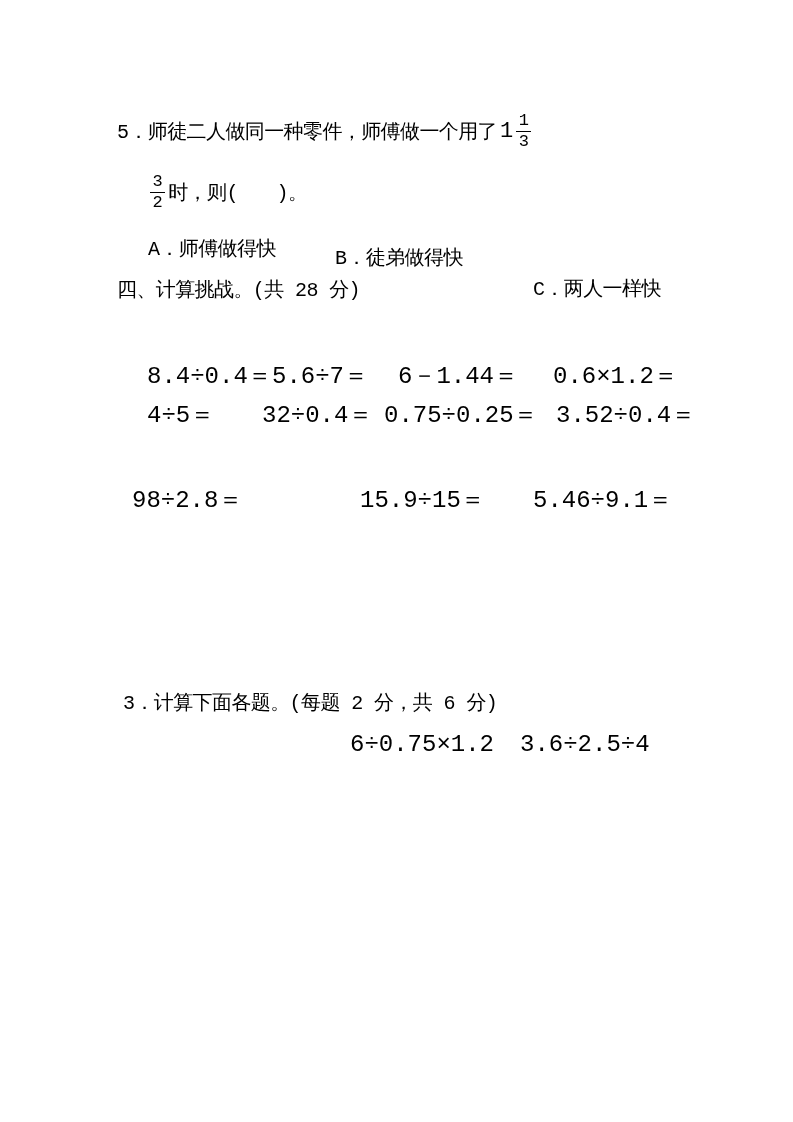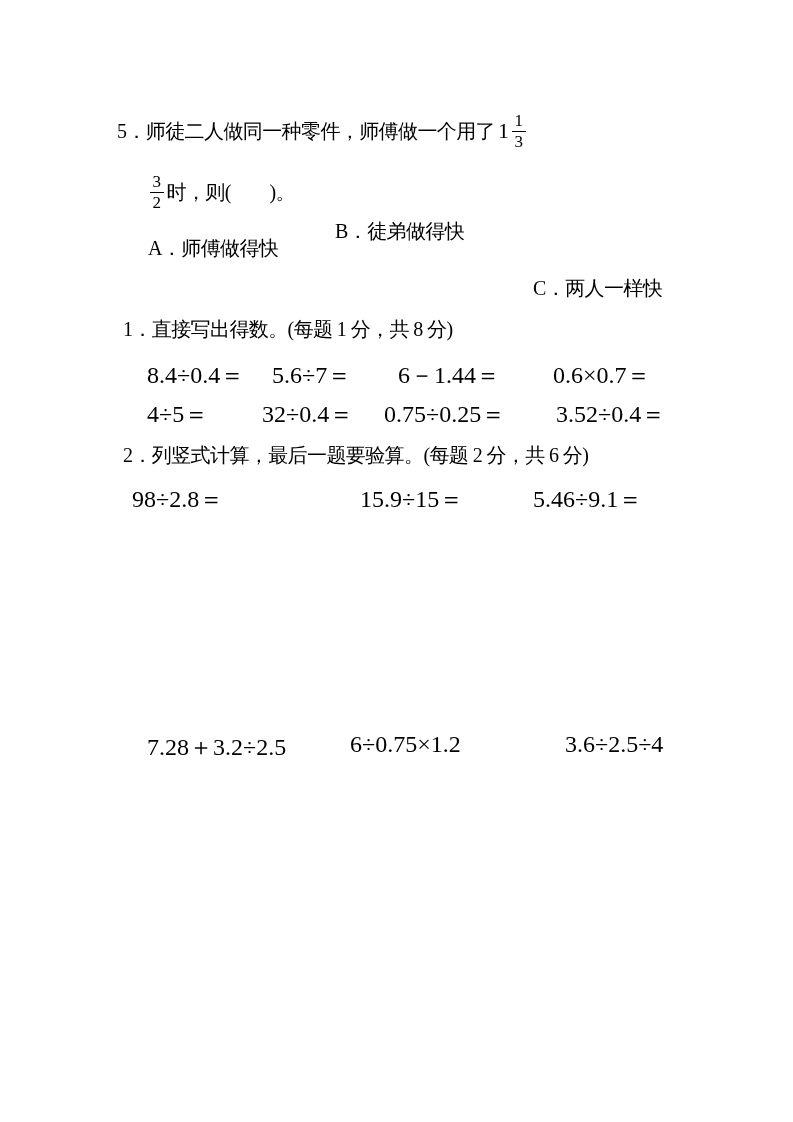--- a/index.html
+++ b/index.html
@@ -2,21 +2,21 @@
 <html><head>
 <meta charset="utf-8">
 <style>
   html, body { margin: 0; padding: 0; background: #ffffff; }
   .page {
     position: relative;
     width: 793px;
     height: 892px;
     background: #ffffff;
     color: #000000;
-    font-family: Liberation Serif, serif;
+    font-family: Liberation Mono, monospace;
     overflow: hidden;
   }
   .abs   { position: absolute; white-space: nowrap; }
   .fline { position: absolute; display: flex; align-items: center; white-space: nowrap; }
   .txt   { font-size: 20px; letter-spacing: -0.6px; }
   .eq    { font-size: 24px; letter-spacing: 0; }
   .whole { font-size: 22px; letter-spacing: 0; margin-left: 3px; }
   .frac {
     display: inline-flex;
     flex-direction: column;
@@ -46,40 +46,39 @@
 
   <div class="fline" style="left:147px; top:167px; height:50px;">
     <span class="frac">
       <span class="fnum">3</span>
       <span class="fden">2</span>
     </span>
     <span class="txt">时，则(　　)。</span>
   </div>
 
   <span class="abs txt" style="left:148px; top:235px;">A．师傅做得快</span>
-  <span class="abs txt" style="left:335px; top:218px;">B．徒弟做得快</span>
+  <span class="abs txt" style="left:335px; top:244px;">B．徒弟做得快</span>
   <span class="abs txt" style="left:533px; top:235px;margin-top:40px;">C．两人一样快</span>
 
+  <div class="abs txt" style="left:117px; top:276px;">四、计算挑战。(共 28 分)</div>
 
-  <div class="abs txt" style="left:123px; top:316px;">1．直接写出得数。(每题 1 分，共 8 分)</div>
 
   <span class="abs eq" style="left:147px; top:359px;">8.4÷0.4＝</span>
   <span class="abs eq" style="left:272px; top:359px;">5.6÷7＝</span>
   <span class="abs eq" style="left:398px; top:359px;">6－1.44＝</span>
-  <span class="abs eq" style="left:553px; top:359px;">0.6×0.7＝</span>
+  <span class="abs eq" style="left:553px; top:359px;">0.6×1.2＝</span>
 
   <span class="abs eq" style="left:147px; top:398px;">4÷5＝</span>
   <span class="abs eq" style="left:262px; top:398px;">32÷0.4＝</span>
   <span class="abs eq" style="left:384px; top:398px;">0.75÷0.25＝</span>
   <span class="abs eq" style="left:556px; top:398px;">3.52÷0.4＝</span>
 
-  <div class="abs txt" style="left:123px; top:442px;">2．列竖式计算，最后一题要验算。(每题 2 分，共 6 分)</div>
 
   <span class="abs eq" style="left:132px; top:483px;">98÷2.8＝</span>
   <span class="abs eq" style="left:360px; top:483px;">15.9÷15＝</span>
   <span class="abs eq" style="left:533px; top:483px;">5.46÷9.1＝</span>
 
+  <div class="abs txt" style="left:123px; top:689px;">3．计算下面各题。(每题 2 分，共 6 分)</div>
 
-  <span class="abs eq" style="left:147px; top:731px;">7.28＋3.2÷2.5</span>
   <span class="abs eq" style="left:350px; top:731px;">6÷0.75×1.2</span>
-  <span class="abs eq" style="left:520px; top:731px;margin-left:45px;">3.6÷2.5÷4</span>
+  <span class="abs eq" style="left:520px; top:731px;">3.6÷2.5÷4</span>
 
 </div>
 
 </body></html>

